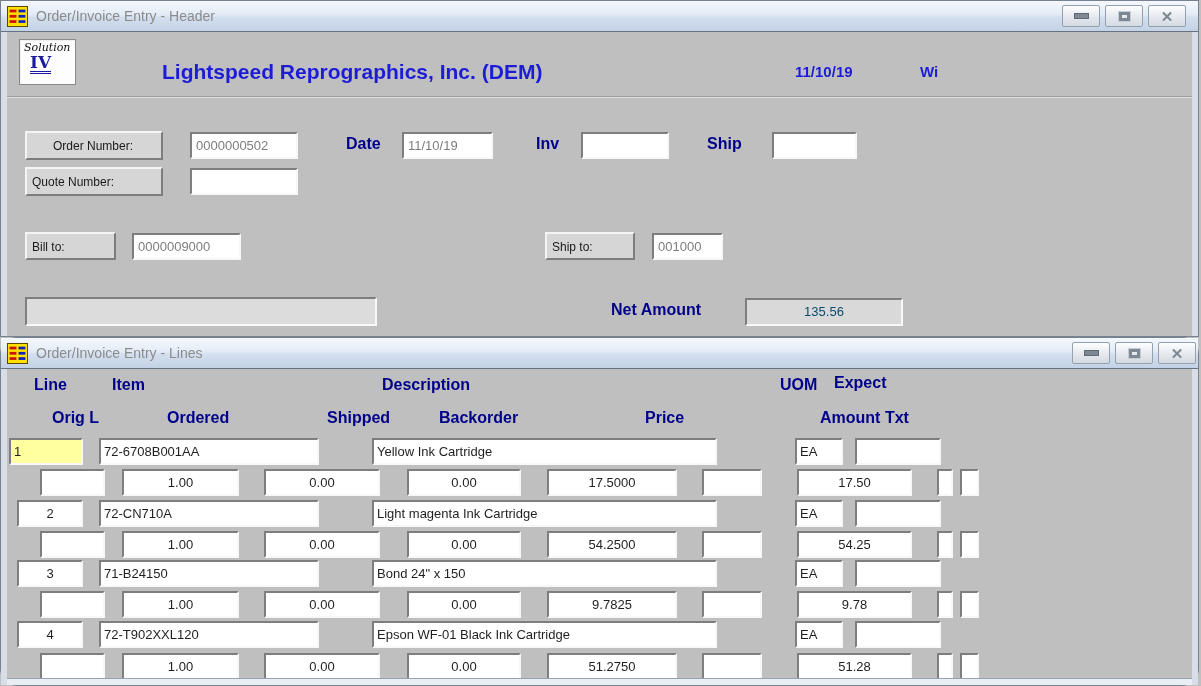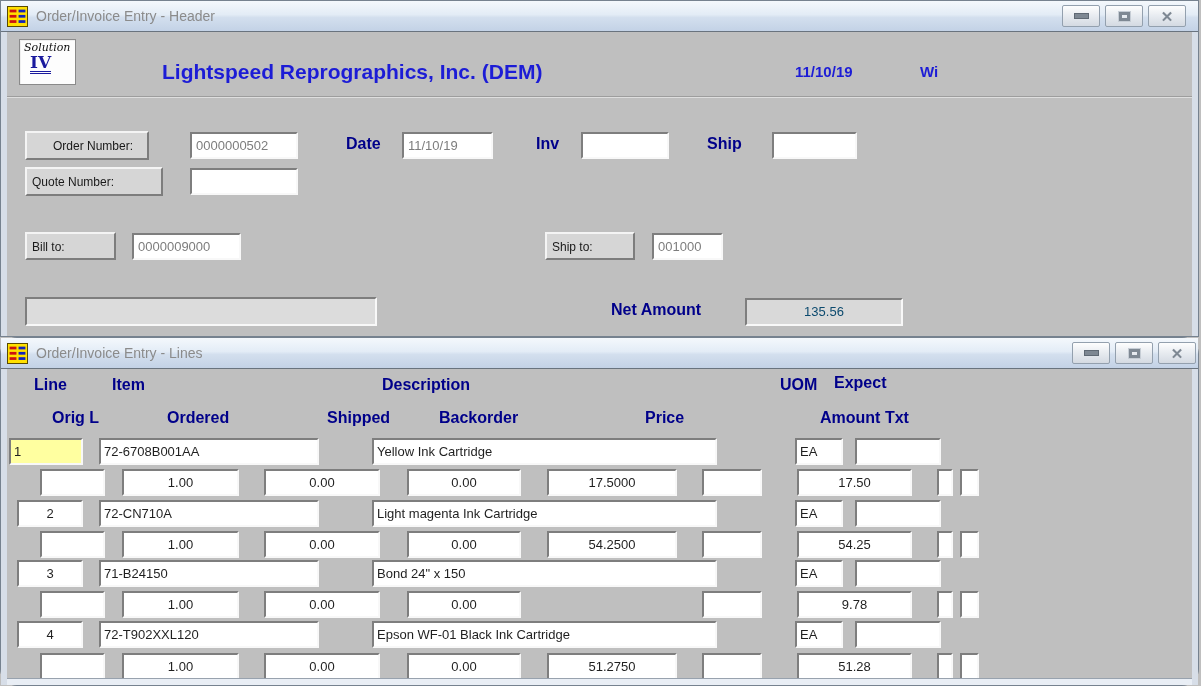--- a/index.html
+++ b/index.html
@@ -92,21 +92,21 @@
     <div class="body-frame">
       <div class="logo">
         <span class="logo-script">Solution</span>
         <span class="logo-iv">IV</span>
       </div>
       <span class="blue-big" style="left:155px;top:28px;font-size:21px;">Lightspeed Reprographics, Inc. (DEM)</span>
       <span class="blue-big" style="left:788px;top:31px;font-size:15px;">11/10/19</span>
       <span class="blue-big" style="left:913px;top:31px;font-size:15px;">Wi</span>
       <div class="groove" style="top:64px;"></div>
 
-      <span class="raised" style="left:18px;top:99px;width:124px;height:29px;padding-left:26px;">Order Number:</span>
+      <span class="raised" style="left:18px;top:99px;width:138px;height:29px;padding-left:26px;">Order Number:</span>
       <span class="sunken" style="left:183px;top:100px;width:108px;height:27px;">0000000502</span>
       <span class="navy" style="left:339px;top:103px;">Date</span>
       <span class="sunken" style="left:395px;top:100px;width:91px;height:27px;">11/10/19</span>
       <span class="navy" style="left:529px;top:103px;">Inv</span>
       <span class="sunken" style="left:574px;top:100px;width:88px;height:27px;"></span>
       <span class="navy" style="left:700px;top:103px;">Ship</span>
       <span class="sunken" style="left:765px;top:100px;width:85px;height:27px;"></span>
 
       <span class="raised" style="left:18px;top:135px;width:138px;height:29px;">Quote Number:</span>
       <span class="sunken" style="left:183px;top:136px;width:108px;height:27px;"></span>
@@ -204,20 +204,21 @@
         <span class="f f-item">71-B24150</span>
         <span class="f f-desc">Bond 24" x 150</span>
         <span class="f f-uom">EA</span>
         <span class="f f-expect"></span>
       </div>
       <div class="row" style="top:222px;">
         <span class="f f-origl"></span>
         <span class="f f-ordered">1.00</span>
         <span class="f f-shipped">0.00</span>
         <span class="f f-back">0.00</span>
+        <span class="f f-price">9.7825</span>
         <span class="f f-txt"></span>
         <span class="f f-amount">9.78</span>
         <span class="f f-s1"></span>
         <span class="f f-s2"></span>
       </div>
 
       <div class="row" style="top:252px;">
         <span class="f f-line">4</span>
         <span class="f f-item">72-T902XXL120</span>
         <span class="f f-desc">Epson WF-01 Black Ink Cartridge</span>

